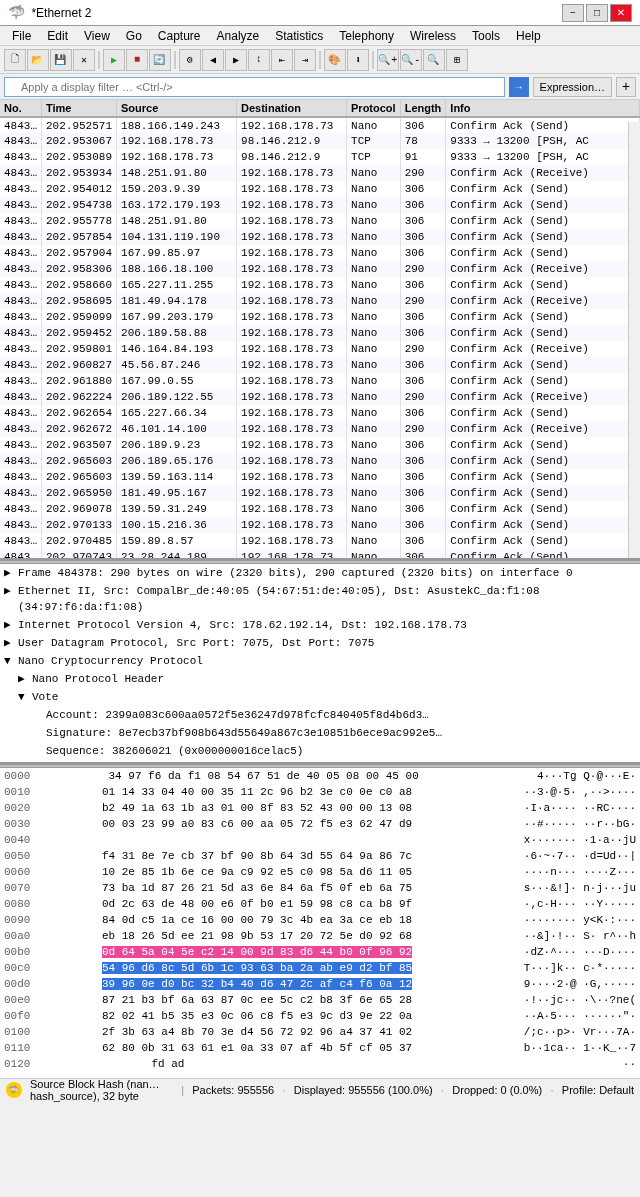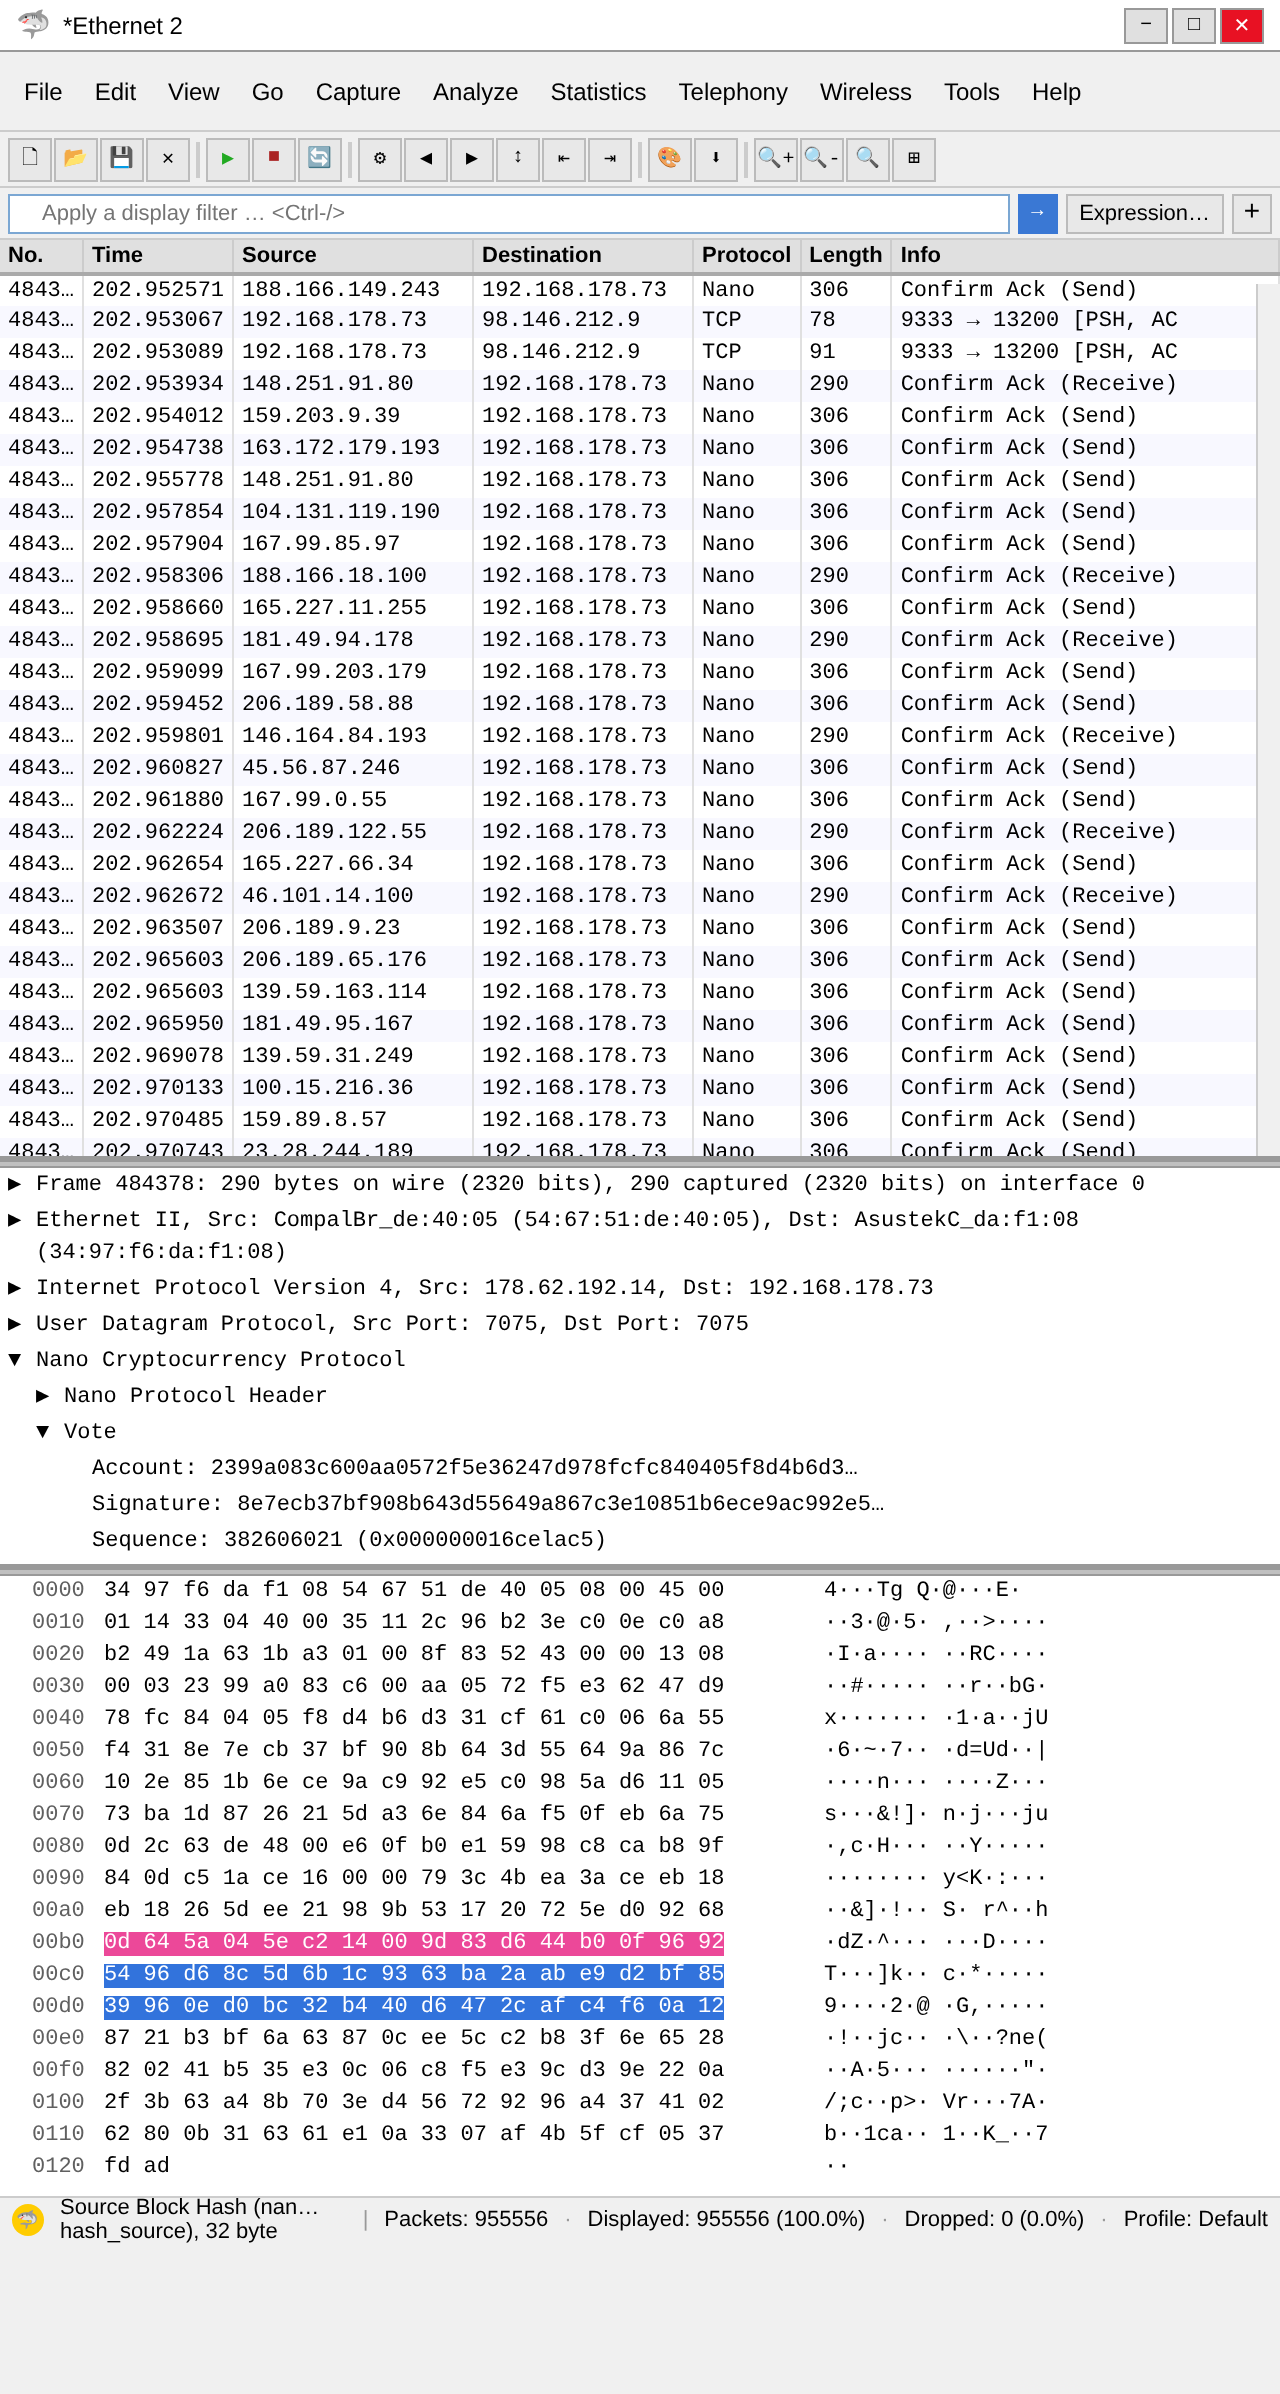--- a/index.html
+++ b/index.html
@@ -6,21 +6,21 @@
     body { font-family: 'Courier New', monospace; font-size: 11px; background: #f0f0f0; width: 640px; height: 1197px; overflow: hidden; }
     
     
     .titlebar { background: #fff; border-bottom: 1px solid #999; display: flex; align-items: center; justify-content: space-between; padding: 4px 8px; height: 26px; }
     .titlebar-left { display: flex; align-items: center; gap: 6px; }
     .titlebar-title { font-family: Arial, sans-serif; font-size: 12px; }
     .titlebar-controls { display: flex; gap: 2px; }
     .titlebar-btn { width: 22px; height: 18px; background: #e0e0e0; border: 1px solid #999; font-size: 10px; display: flex; align-items: center; justify-content: center; cursor: pointer; font-family: Arial; }
     
     
-    .menubar { background: #f0f0f0; display: flex; align-items: center; padding: 2px 4px; height: 40px; border-bottom: 1px solid #ccc; }
+    .menubar { background: #f0f0f0; display: flex; align-items: center; padding: 2px 4px; height: 20px; border-bottom: 1px solid #ccc; }
     .menubar-item { padding: 2px 8px; font-family: Arial, sans-serif; font-size: 12px; cursor: pointer; }
     
     
     .toolbar { background: #f0f0f0; display: flex; align-items: center; padding: 2px 4px; height: 28px; border-bottom: 1px solid #ccc; gap: 1px; }
     .toolbar-btn { width: 22px; height: 22px; background: #e8e8e8; border: 1px solid #bbb; display: flex; align-items: center; justify-content: center; cursor: pointer; font-size: 10px; }
     .toolbar-sep { width: 2px; height: 18px; background: #ccc; margin: 0 2px; }
     
     
     .filterbar { display: flex; align-items: center; padding: 2px 4px; height: 26px; background: #f0f0f0; border-bottom: 1px solid #ccc; gap: 4px; }
     .filter-input { flex: 1; height: 20px; border: 1px solid #7ba7d3; padding: 1px 16px; font-size: 11px; font-family: Arial, sans-serif; background: white; }
@@ -47,21 +47,21 @@
     
     .detail-panel { height: 200px; background: white; border-bottom: 2px solid #999; overflow-y: auto; overflow-x: hidden; font-size: 11px; font-family: 'Courier New', monospace; }
     .detail-item { padding: 1px 4px; display: flex; align-items: flex-start; cursor: pointer; line-height: 16px; }
     .detail-expand { width: 14px; cursor: pointer; user-select: none; flex-shrink: 0; }
     .detail-text { font-family: 'Courier New', monospace; font-size: 11px; }
     .detail-indent1 { padding-left: 18px; }
     .detail-indent2 { padding-left: 32px; }
     
     
     .hex-panel { height: 310px; background: white; overflow-y: auto; font-size: 11px; font-family: 'Courier New', monospace; }
-    .hex-row { display: flex; align-items: center; padding: 0 16px; height: 16px; white-space: nowrap; }
+    .hex-row { display: flex; align-items: center; padding: 0 4px; height: 16px; white-space: nowrap; justify-content: space-between; }
     .hex-offset { color: #606060; width: 36px; flex-shrink: 0; }
     .hex-bytes { width: 360px; flex-shrink: 0; color: #000; }
     .hex-ascii { color: #000; }
     
     
     .statusbar { height: 22px; background: #f0f0f0; border-top: 1px solid #ccc; display: flex; align-items: center; padding: 0 6px; gap: 8px; font-size: 11px; font-family: Arial, sans-serif; }
     .status-icon { width: 16px; height: 16px; background: #ffcc00; border-radius: 50%; display: flex; align-items: center; justify-content: center; font-size: 9px; flex-shrink: 0; }
     .status-text { flex: 1; }
     .status-sep { color: #999; }
     
@@ -470,21 +470,20 @@
         <span class="hex-bytes">b2 49 1a 63 1b a3 01 00  8f 83 52 43 00 00 13 08</span>
         <span class="hex-ascii">  ·I·a···· ··RC····</span>
       </div>
       <div class="hex-row">
         <span class="hex-offset">0030</span>
         <span class="hex-bytes">00 03 23 99 a0 83 c6 00  aa 05 72 f5 e3 62 47 d9</span>
         <span class="hex-ascii">  ··#····· ··r··bG·</span>
       </div>
       <div class="hex-row">
         <span class="hex-offset">0040</span>
-        <span class="hex-bytes">78 fc 84 04 05 f8 d4 b6  d3 31 cf 61 c0 06 6a 55</span>
         <span class="hex-ascii">  x······· ·1·a··jU</span>
       </div>
       <div class="hex-row">
         <span class="hex-offset">0050</span>
         <span class="hex-bytes">f4 31 8e 7e cb 37 bf 90  8b 64 3d 55 64 9a 86 7c</span>
         <span class="hex-ascii">  ·6·~·7·· ·d=Ud··|</span>
       </div>
       <div class="hex-row">
         <span class="hex-offset">0060</span>
         <span class="hex-bytes">10 2e 85 1b 6e ce 9a c9  92 e5 c0 98 5a d6 11 05</span>

